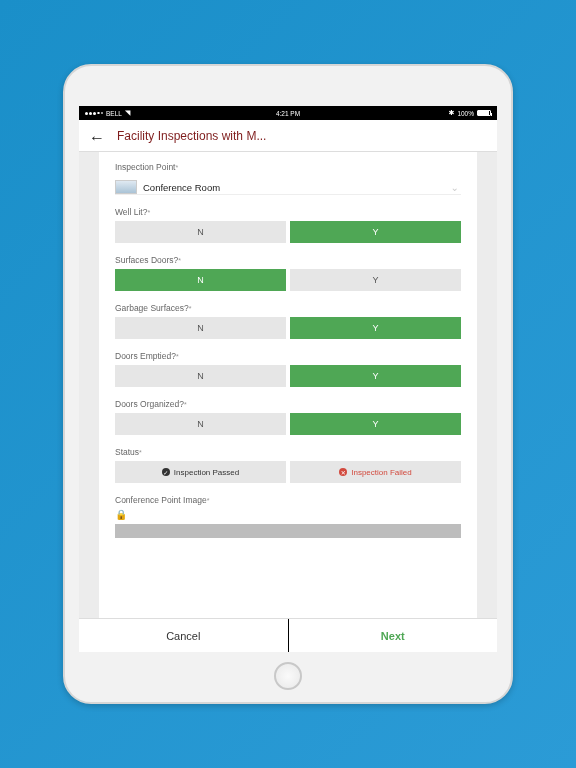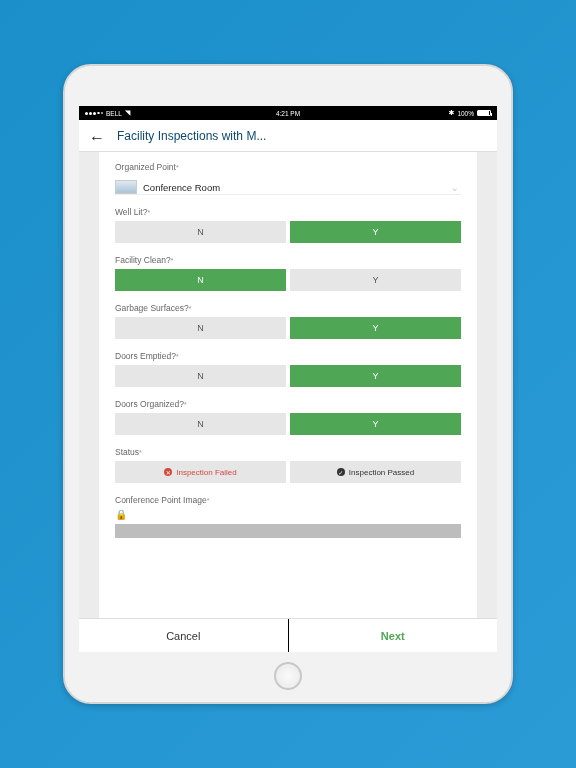--- a/index.html
+++ b/index.html
@@ -65,21 +65,21 @@
   .header {
     height: 32px;
     background: #fff;
     border-bottom: 1px solid #ddd;
     display: flex;
     align-items: center;
     padding: 0 10px;
     gap: 12px;
   }
   .back-arrow { font-size: 16px; color:#222; }
-  .header-title { font-size: 12px; color:#0c4a6e; font-weight:400;}
+  .header-title { font-size: 12px; color:#7f1d1d; font-weight:400;}
   .content-wrap {
     flex:1;
     background:#ececec;
     padding: 0 20px;
     overflow:hidden;
   }
   .content {
     background:#fff;
     height:100%;
     padding: 10px 16px 0 16px;
@@ -163,42 +163,42 @@
 
     <div class="header">
       <span class="back-arrow">←</span>
       <span class="header-title">Facility Inspections with M...</span>
     </div>
 
     <div class="content-wrap">
       <div class="content">
 
         <div class="field">
-          <div class="label"><span>Organized Point</span><span class="req">*</span></div>
+          <div class="label"><span>Inspection Point</span><span class="req">*</span></div>
           <div class="select-row">
             <div class="thumb"></div>
             <span class="select-text">Conference Room</span>
             <span class="chev">⌄</span>
           </div>
         </div>
 
         <div class="field">
           <div class="label"><span>Well Lit?</span><span class="req">*</span></div>
           <div class="toggle-row">
             <div class="toggle-btn toggle-off">
                 <span>N</span>
               </div>
             <div class="toggle-btn toggle-on">
                 <span>Y</span>
               </div>
           </div>
         </div>
 
         <div class="field">
-          <div class="label"><span>Facility Clean?</span><span class="req">*</span></div>
+          <div class="label"><span>Surfaces Doors?</span><span class="req">*</span></div>
           <div class="toggle-row">
             <div class="toggle-btn toggle-on">
                 <span>N</span>
               </div>
             <div class="toggle-btn toggle-off">
                 <span>Y</span>
               </div>
           </div>
         </div>
 
@@ -234,28 +234,28 @@
               </div>
             <div class="toggle-btn toggle-on">
                 <span>Y</span>
               </div>
           </div>
         </div>
 
         <div class="field">
           <div class="label"><span>Status</span><span class="req">*</span></div>
           <div class="status-row">
+            <div class="status-btn status-pass">
+              <span class="status-icon-pass">✓</span>
+              <span>Inspection Passed</span>
+            </div>
             <div class="status-btn status-fail">
               <span class="status-icon-fail">✕</span>
               <span>Inspection Failed</span>
             </div>
-            <div class="status-btn status-pass">
-              <span class="status-icon-pass">✓</span>
-              <span>Inspection Passed</span>
-            </div>
           </div>
         </div>
 
         <div class="field" style="margin-bottom:0;">
           <div class="label"><span>Conference Point Image</span><span class="req">*</span></div>
           <div class="lock">🔒</div>
           <div class="img-bar"></div>
         </div>
 
       </div>

